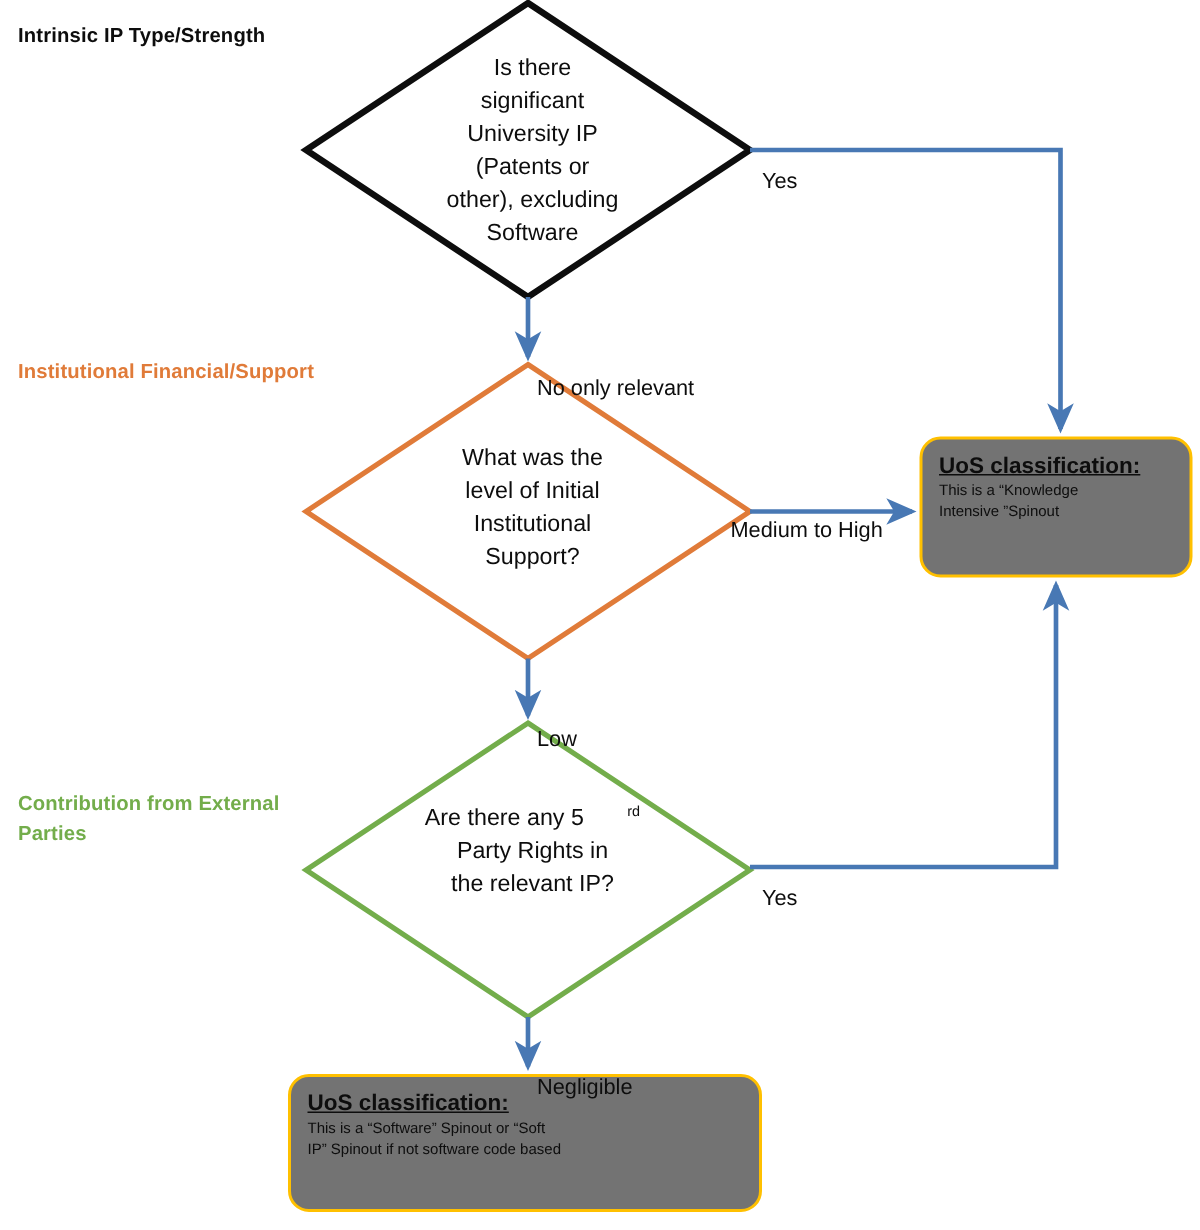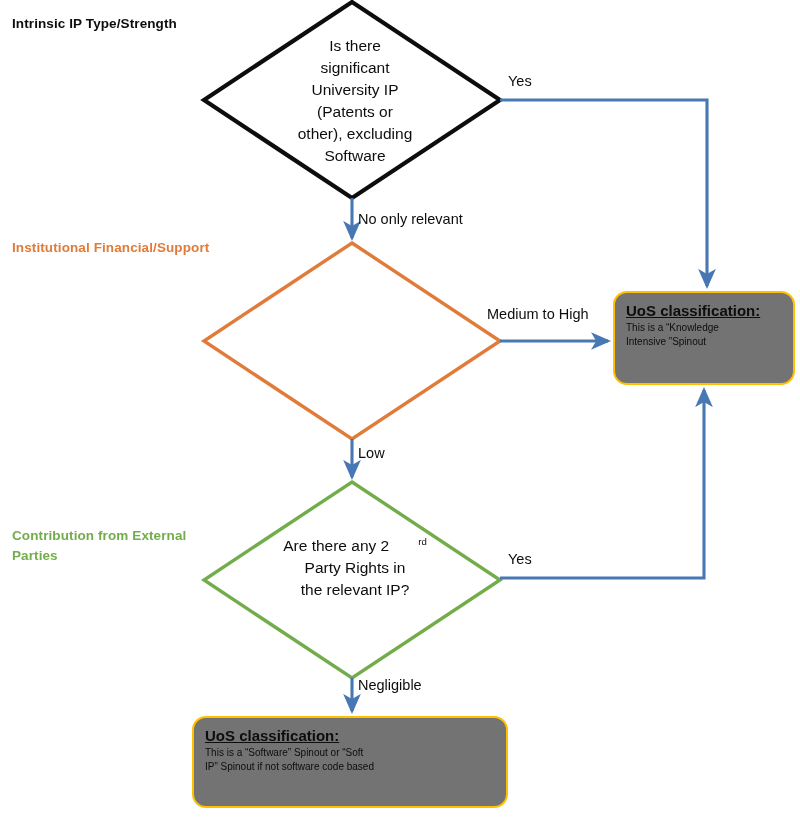--- a/index.html
+++ b/index.html
@@ -84,20 +84,21 @@
     white-space: pre-line;
   }
 
   
   .edge-label {
     position: absolute;
     color: #0d0d0d;
     font-size: 14.5px;
     line-height: 1.2;
     white-space: nowrap;
+    margin-top: 40px;
   }
   #edge-label-0 { left: 508px; top: 73px;  }
   #edge-label-1 { left: 358px; top: 211px; }
   #edge-label-2 { left: 487px; top: 306px; }
   #edge-label-3 { left: 358px; top: 445px; }
   #edge-label-4 { left: 508px; top: 551px; }
   #edge-label-5 { left: 358px; top: 677px; }
 </style>
 </head>
 <body>
@@ -140,22 +141,26 @@
   <div class="lane-label" id="lane-label-2">Contribution from External
 Parties</div>
 
   <div class="diamond-text" id="diamond-text-0">Is there
 significant
 University IP
 (Patents or
 other), excluding
 Software</div>
 
+  <div class="diamond-text" id="diamond-text-1">What was the
+level of Initial
+Institutional
+Support?</div>
 
-  <div class="diamond-text" id="diamond-text-2"><span>Are there any 2</span><span class="sup">rd</span><span style="white-space: pre-line;">
+  <div class="diamond-text" id="diamond-text-2"><span>Are there any 5</span><span class="sup">rd</span><span style="white-space: pre-line;">
 Party Rights in
 the relevant IP?</span></div>
 
   <div class="result-box" id="result-box-0">
     <span class="result-heading">UoS classification:</span>
     <span class="result-body">This is a “Knowledge
 Intensive ”Spinout</span>
   </div>
 
   <div class="result-box" id="result-box-1">

